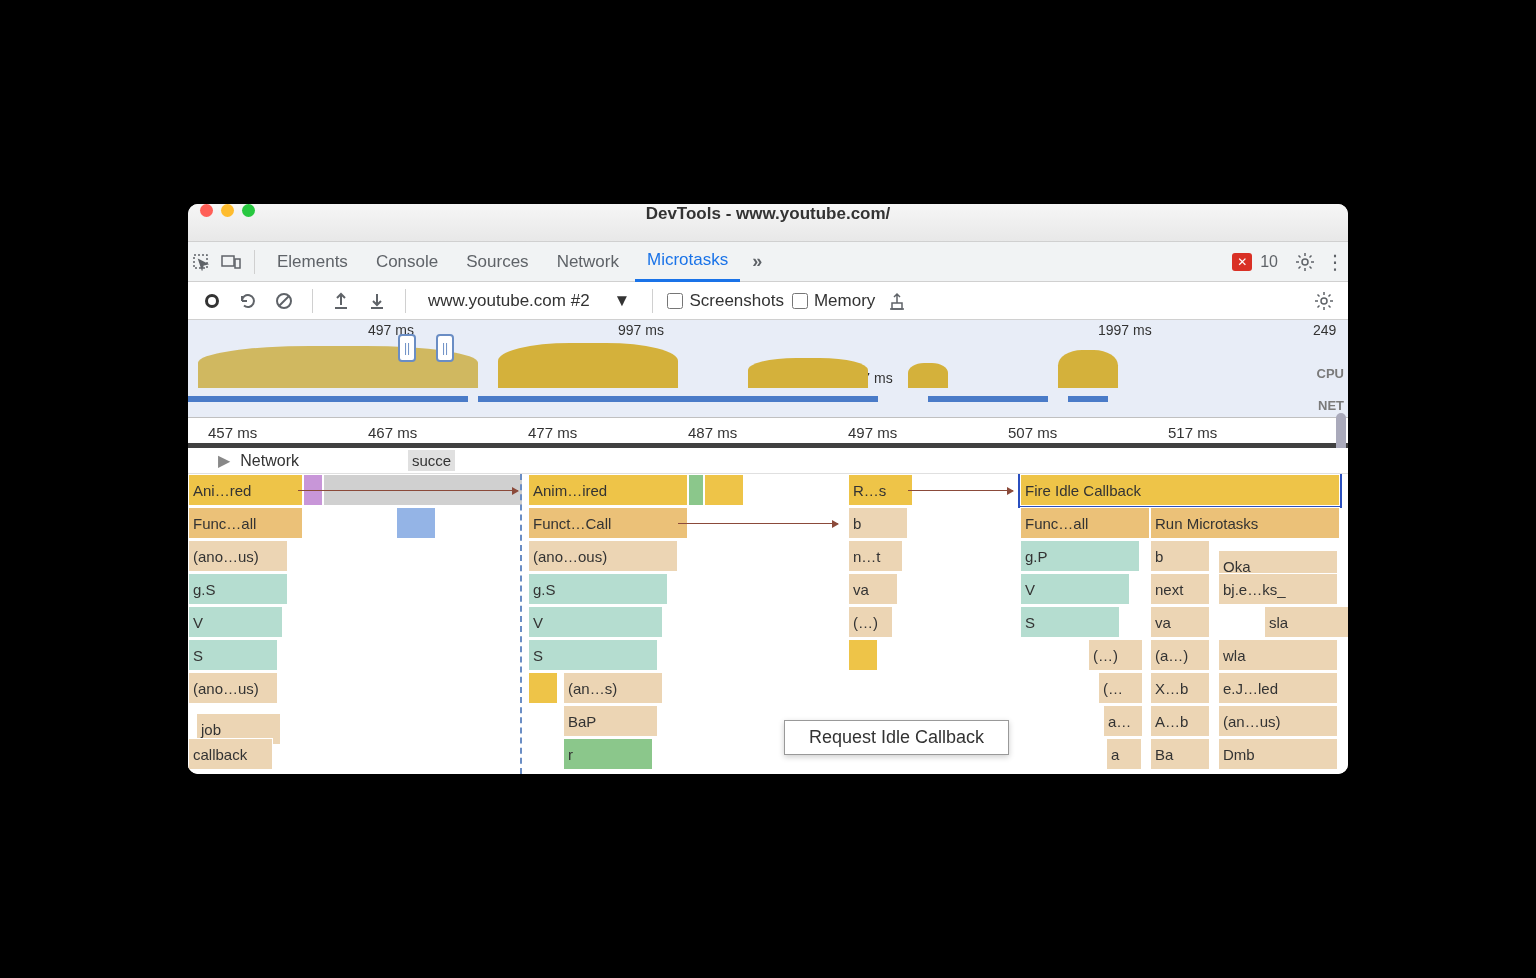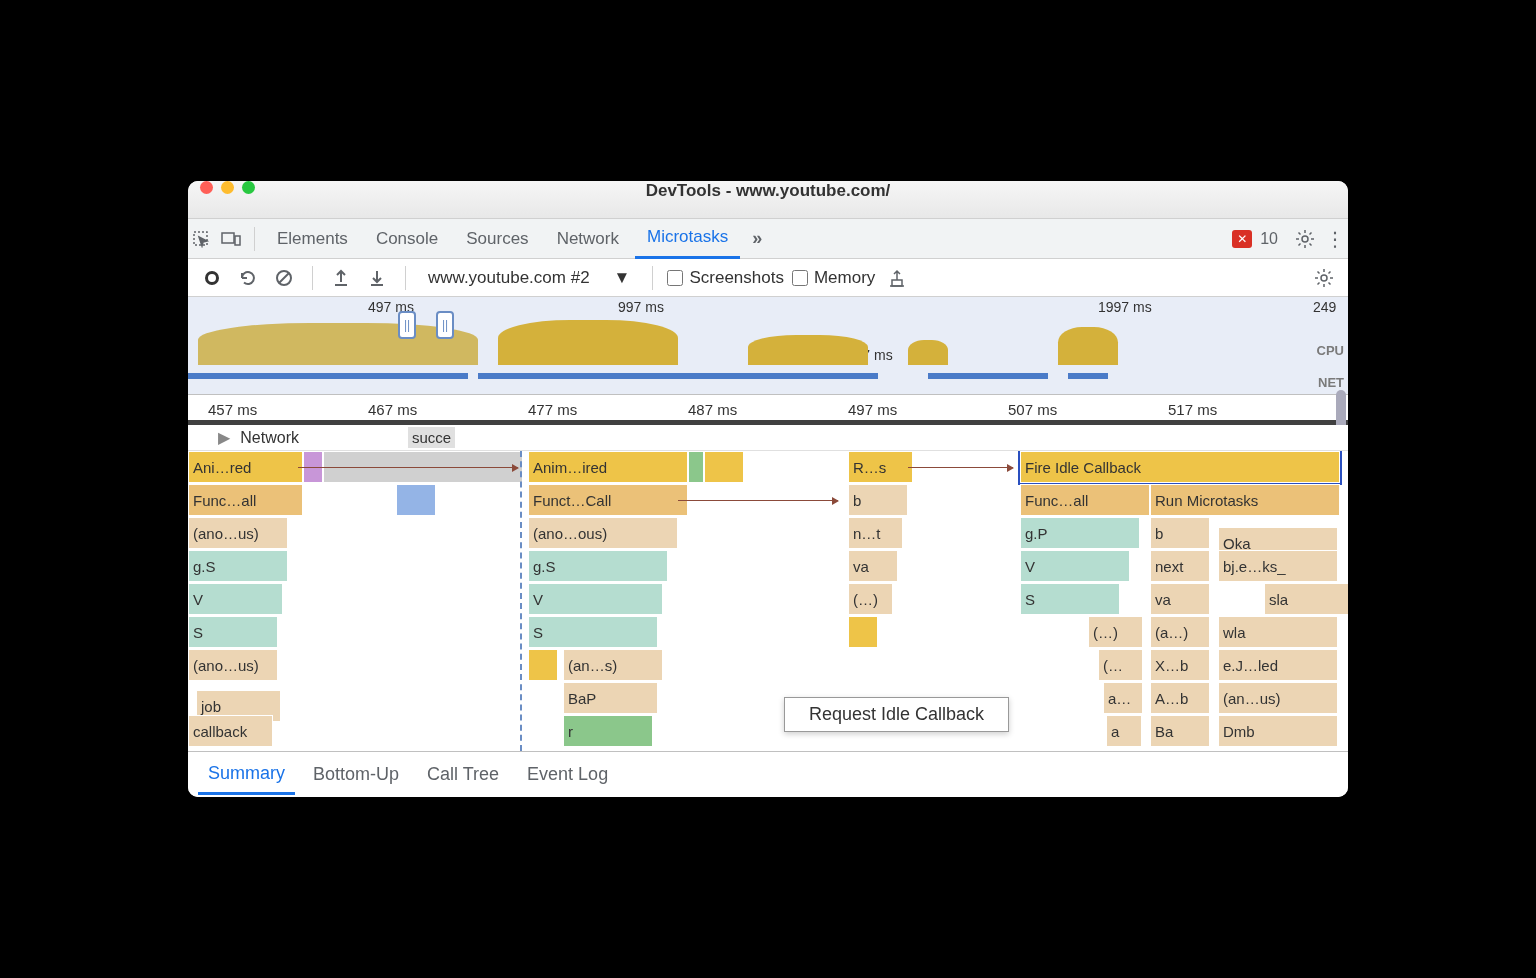--- a/index.html
+++ b/index.html
@@ -259,19 +259,13 @@
       <div class="frow c-tan" style="left: 0px; top: 264px; width: 85px;">callback</div>
       <div class="frow c-green" style="left: 375px; top: 264px; width: 90px;">r</div>
       <div class="frow c-tan" style="left: 918px; top: 264px; width: 36px;">a</div>
       <div class="frow c-tan" style="left: 962px; top: 264px; width: 60px;">Ba</div>
       <div class="frow c-tan" style="left: 1030px; top: 264px; width: 120px;">Dmb</div>
       <div class="initiator-arrow" style="left: 110px; top: 16px; width: 220px;"></div>
       <div class="initiator-arrow" style="left: 490px; top: 49px; width: 160px;"></div>
       <div class="initiator-arrow" style="left: 720px; top: 16px; width: 105px;"></div>
     </div>
 
-  <div class="bottom-tabs">
-    <div class="btab active">Summary</div>
-    <div class="btab">Bottom-Up</div>
-    <div class="btab">Call Tree</div>
-    <div class="btab">Event Log</div>
-  </div>
 </div>
 
 </body></html>

